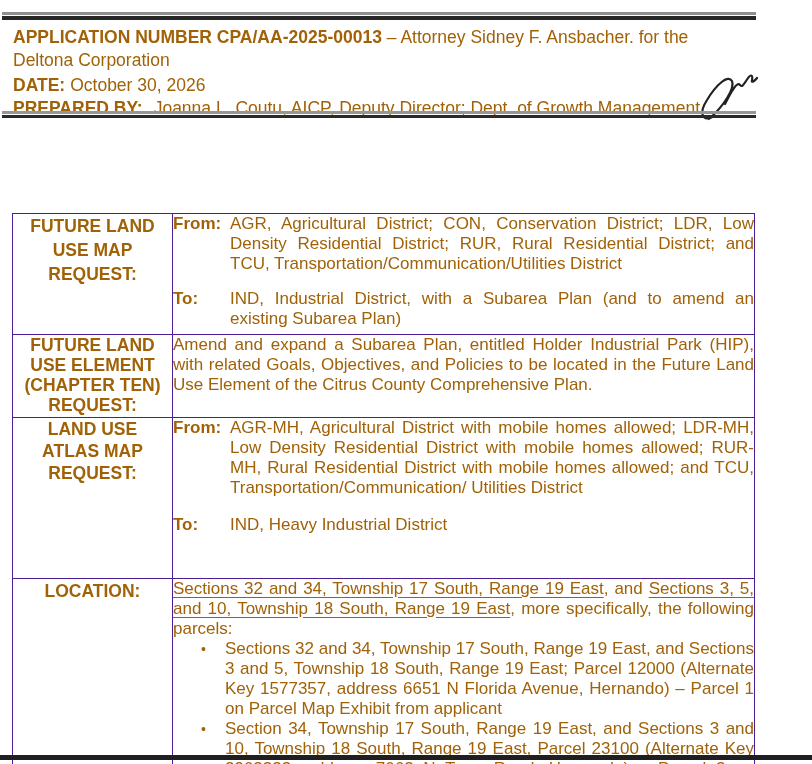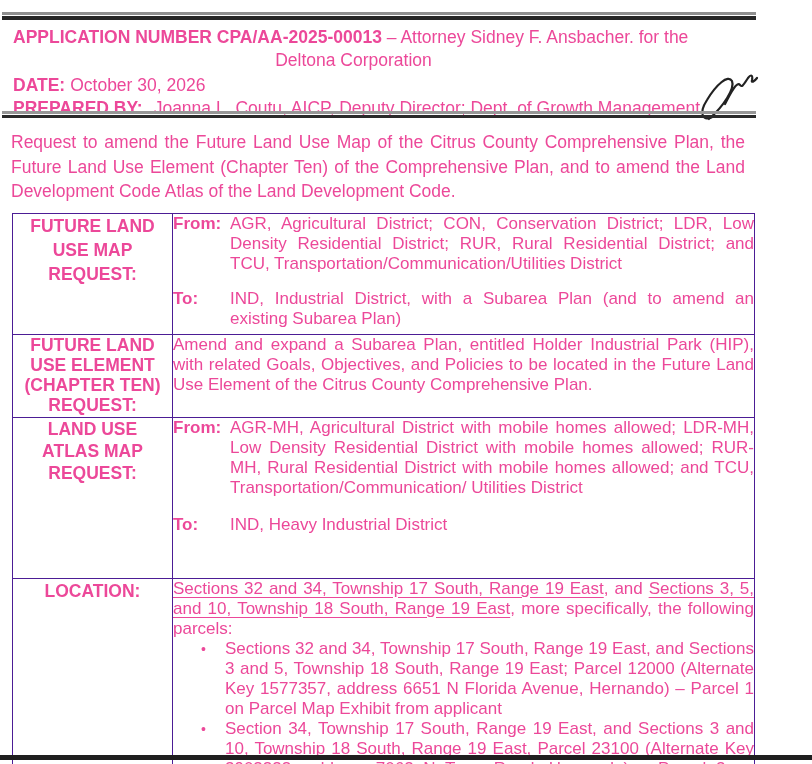--- a/index.html
+++ b/index.html
@@ -1,33 +1,33 @@
 <!DOCTYPE html>
 <html><head>
 <meta charset="utf-8">
 <style>
   html,body{margin:0;padding:0;background:#ffffff;}
   .page{
     position:relative;
     width:812px;height:764px;
     background:#ffffff;
-    color:#ec4899;
+    color:#a16207;
     font-family:"Liberation Sans","DejaVu Sans",sans-serif;
     overflow:hidden;
   }
   
   .rule{position:absolute;left:2px;width:754px;height:1px;}
   .rule-top{top:12px;border-top:3px solid #8f8f8f;border-bottom:4px solid #262626;}
   .rule-mid{top:111px;border-top:3px solid #979797;border-bottom:3px solid #2a2a2a;}
   .scan-bar{position:absolute;left:0;top:755px;width:812px;height:5px;background:#1f1f1f;}
 
   
   .hdr{position:absolute;left:13px;top:26px;width:740px;font-size:17.5px;line-height:23px;}
   .b{font-weight:bold;}
-  .hdr-line2{width:681px;text-align:center;}
+  .hdr-line2{width:681px;text-align:left;}
   .hdr-line3{margin-top:2px;}
   .dval{margin-left:5px;}
   .pval{margin-left:11px;}
   .sig{position:absolute;left:697px;top:73px;}
 
   
   .intro{position:absolute;left:11px;top:130px;width:734px;margin:0;
          font-size:17.5px;line-height:24.5px;text-align:justify;}
 
   
@@ -75,21 +75,20 @@
     </div>
   </div>
 
   <svg class="sig" width="62" height="50" viewBox="0 0 62 50">
     <path d="M17 43 C 6 50, 1 41, 10 27 C 19 12, 31 1, 35 8 C 38 15, 27 33, 12 46" fill="none" stroke="#222222" stroke-width="2.2" stroke-linecap="round"></path>
     <path d="M28 31 C 34 19, 40 8, 43 12 C 45 15, 47 11, 51 5 C 54 1, 56 2, 55 7 C 54 10, 57 9, 60 5" fill="none" stroke="#222222" stroke-width="2.2" stroke-linecap="round"></path>
   </svg>
 
   <div class="rule rule-mid"></div>
 
-  <p class="intro">Request to amend the Future Land Use Map of the Citrus County Comprehensive Plan, the Future Land Use Element (Chapter Ten) of the Comprehensive Plan, and to amend the Land Development Code Atlas of the Land Development Code.</p>
 
   <table class="req">
     <colgroup>
         <col style="width:160px">
         <col>
       </colgroup>
 
     <tbody>
         <tr style="height:121px">
       <td class="hd hd-r1">

